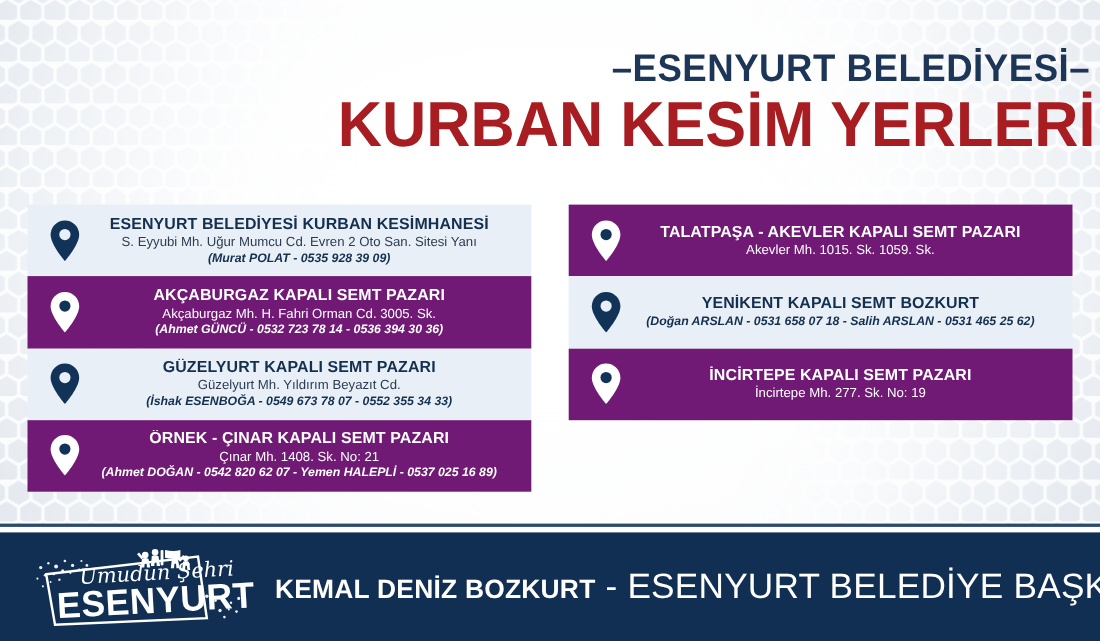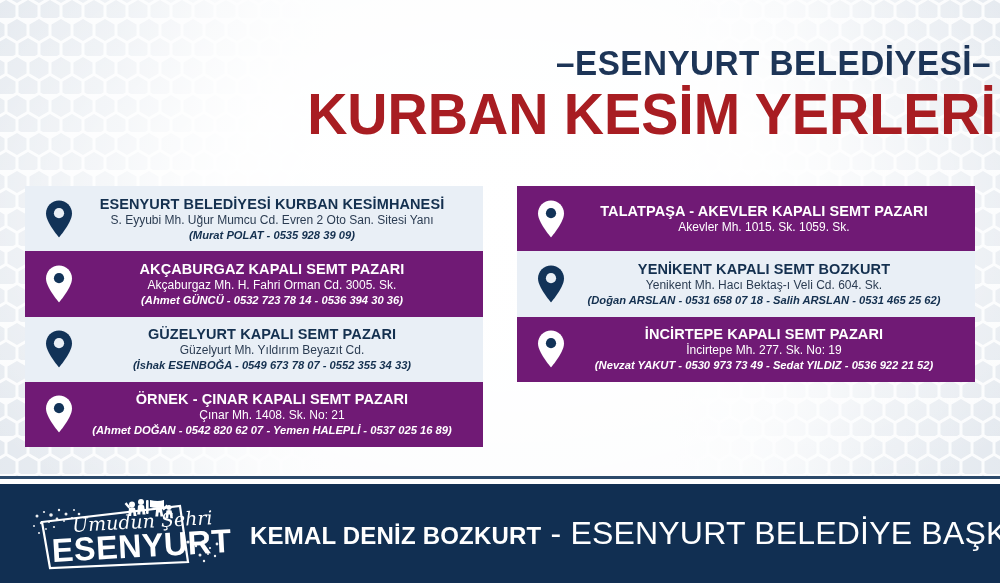--- a/index.html
+++ b/index.html
@@ -347,36 +347,34 @@
 
       <div class="card light">
         <span class="pin-wrap">
           <svg class="pin-svg" width="30" height="40" viewBox="0 0 30 40" xmlns="http://www.w3.org/2000/svg">
             <path d="M15 1.5C7.8 1.5 2 7.3 2 14.5c0 9.2 13 23.8 13 23.8s13-14.6 13-23.8C28 7.3 22.2 1.5 15 1.5z" fill="#123358"></path>
             <circle cx="15" cy="14.2" r="5.1" fill="#e9eff6"></circle>
           </svg>
         </span>
         <span class="card-text">
           <span class="card-title">YENİKENT KAPALI SEMT BOZKURT</span>
-          <span class="card-addr">Yenikent Mh. Hacı Bektaş-ı Veli Cd. 604. Sk.</span>
           <span class="card-contact">(Doğan ARSLAN - 0531 658 07 18 - Salih ARSLAN - 0531 465 25 62)</span>
         </span>
       </div>
 
       <div class="card dark">
         <span class="pin-wrap">
           <svg class="pin-svg" width="30" height="40" viewBox="0 0 30 40" xmlns="http://www.w3.org/2000/svg">
             <path d="M15 1.5C7.8 1.5 2 7.3 2 14.5c0 9.2 13 23.8 13 23.8s13-14.6 13-23.8C28 7.3 22.2 1.5 15 1.5z" fill="#ffffff"></path>
             <circle cx="15" cy="14.2" r="5.1" fill="#123358"></circle>
           </svg>
         </span>
         <span class="card-text">
           <span class="card-title">İNCİRTEPE KAPALI SEMT PAZARI</span>
           <span class="card-addr">İncirtepe Mh. 277. Sk. No: 19</span>
-          <span class="card-contact">(Nevzat YAKUT - 0530 973 73 49 - Sedat YILDIZ - 0536 922 21 52)</span>
         </span>
       </div>
 
     </div>
   </div>
 
   <div class="hairline"></div>
 
   <div class="footer">
 

